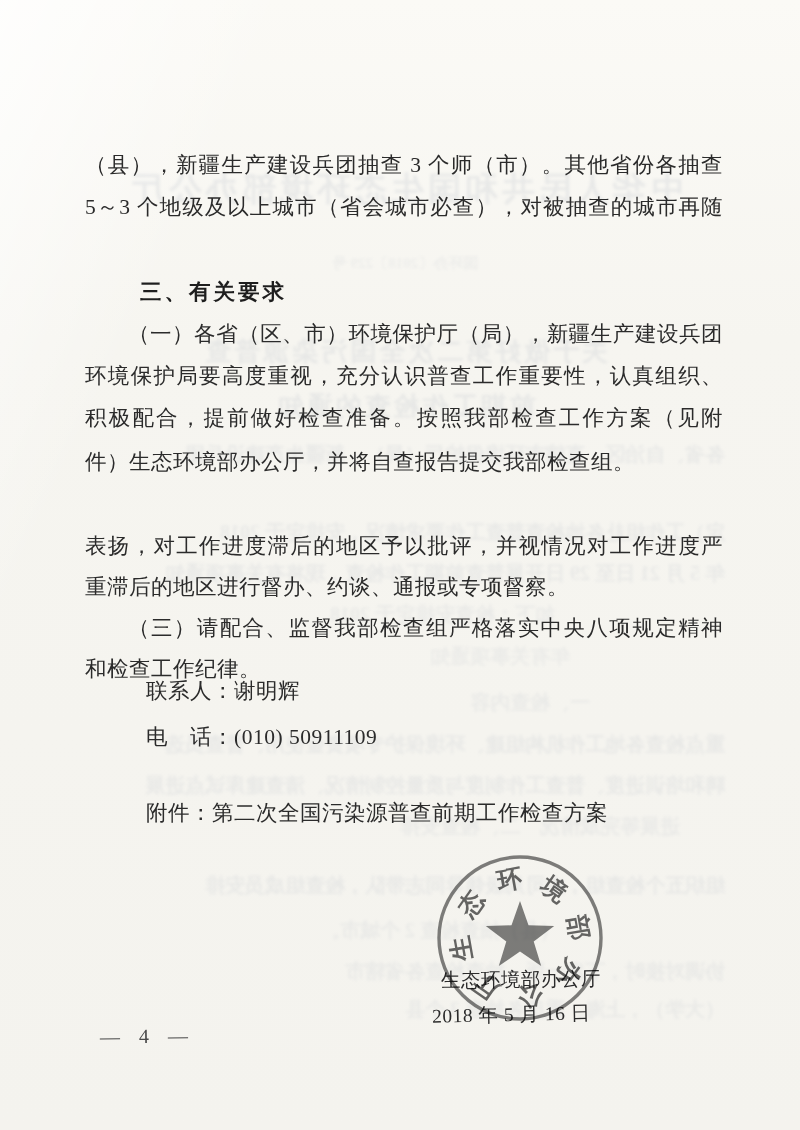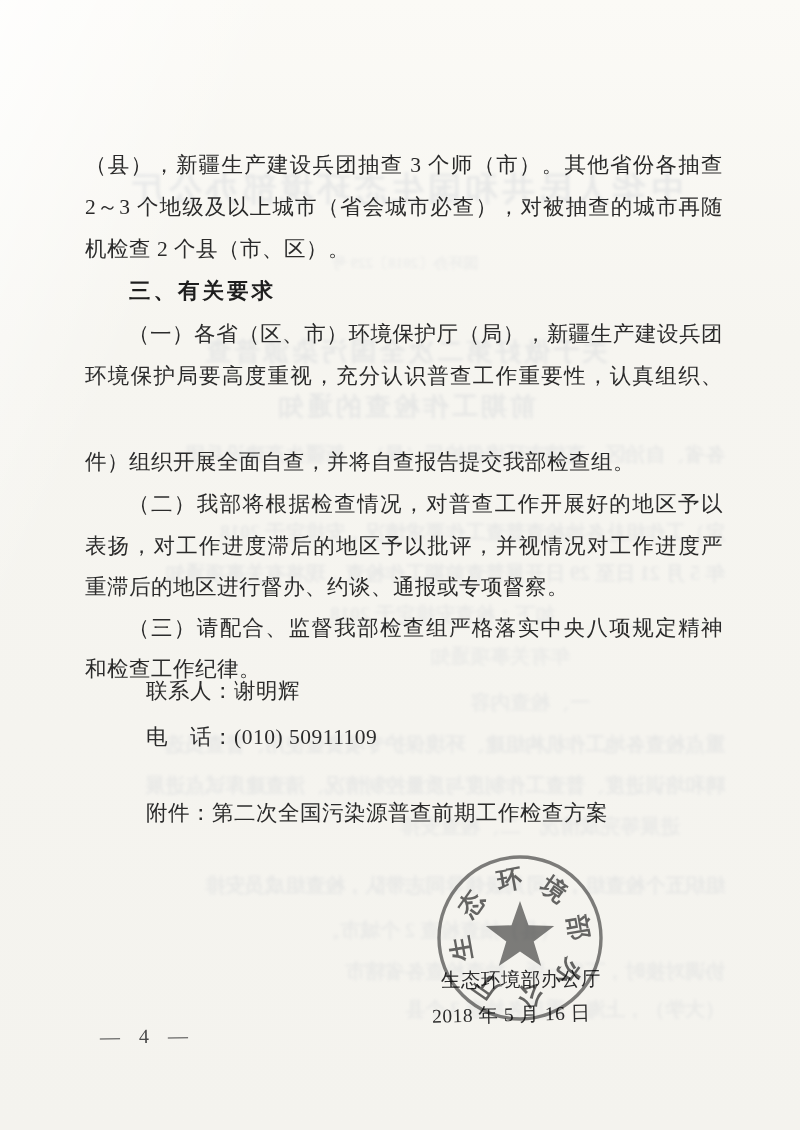--- a/index.html
+++ b/index.html
@@ -20,22 +20,22 @@
     left:85px;width:638px;
     height:30px;line-height:30px;
     font-size:21.5px;
     letter-spacing:.5px;
     white-space:nowrap;
     color:#2b2b2b;
   }
   .just{white-space:normal;text-align:justify;text-align-last:justify;}
   .ind{text-indent:43px;}
   .heading{
-    font-family:Liberation Mono, monospace;
-    font-weight:bold;left:129px;letter-spacing:3px;color:#1e1e1e;
+    font-family:Liberation Sans, sans-serif;
+    font-weight:bold;left:140px;letter-spacing:3px;color:#1e1e1e;
   }
   .contact{left:146px;width:560px;}
   
   .l1{top:150px}.l2{top:192px}.l3{top:234px}
   .l4{top:277px}
   .l5{top:319px}.l6{top:361px}.l7{top:403px}.l8{top:447px}
   .l9{top:489px}.l10{top:531px}.l11{top:572px}
   .l12{top:613px}.l13{top:654px}
   .l14{top:676px}.l15{top:722px}
   .l16{top:798px}
@@ -114,27 +114,26 @@
   <div class="bleed b9">一、检查内容</div>
   <div class="bleed b10">重点检查各地工作机构组建、环境保护专项资金使用、普查员选</div>
   <div class="bleed b11">聘和培训进度、普查工作制度与质量控制情况、清查建库试点进展</div>
   <div class="bleed b12">进展等完成情况　二、检查安排</div>
   <div class="bleed b13">组织五个检查组，由司局级领导同志带队，检查组成员安排</div>
   <div class="bleed b14">（县）抽查检查 2 个城市。</div>
   <div class="bleed b15">协调对接时，下发一版，抽查检查各省辖市</div>
   <div class="bleed b16">（大学），上海、重庆各抽查 3 个县</div>
 
   <div class="line l1 just">（县），新疆生产建设兵团抽查 3 个师（市）。其他省份各抽查</div>
-  <div class="line l2 just">2～3 个地级及以上城市（省会城市必查），对被抽查的城市再随</div>
-  <div class="line l3">机检查 2 个县（市、区）。</div>
+  <div class="line l2 just">5～3 个地级及以上城市（省会城市必查），对被抽查的城市再随</div>
   <div class="line l4 heading">三、有关要求</div>
   <div class="line l6 just">环境保护局要高度重视，充分认识普查工作重要性，认真组织、</div>
   <div class="line l5 just ind">（一）各省（区、市）环境保护厅（局），新疆生产建设兵团</div>
-  <div class="line l8">件）组织开展全面自查，并将自查报告提交我部检查组。</div>
-  <div class="line l9 just ind">（二）我部将根据检查情况，对普查工作开展好的地区予以</div>
+  <div class="line l7 just">积极配合，提前做好检查准备。按照我部检查工作方案（见附</div>
+  <div class="line l8">件）生态环境部办公厅，并将自查报告提交我部检查组。</div>
   <div class="line l10 just">表扬，对工作进度滞后的地区予以批评，并视情况对工作进度严</div>
   <div class="line l11">重滞后的地区进行督办、约谈、通报或专项督察。</div>
   <div class="line l12 just ind">（三）请配合、监督我部检查组严格落实中央八项规定精神</div>
   <div class="line l13">和检查工作纪律。</div>
   <div class="line l14 contact">联系人：谢明辉</div>
   <div class="line l15 contact">电　话：(010) 50911109</div>
   <div class="line l16 contact">附件：第二次全国污染源普查前期工作检查方案</div>
 
   <div class="sig-issuer">生态环境部办公厅</div>
   <div class="sig-date">2018 年 5 月 16 日</div>

